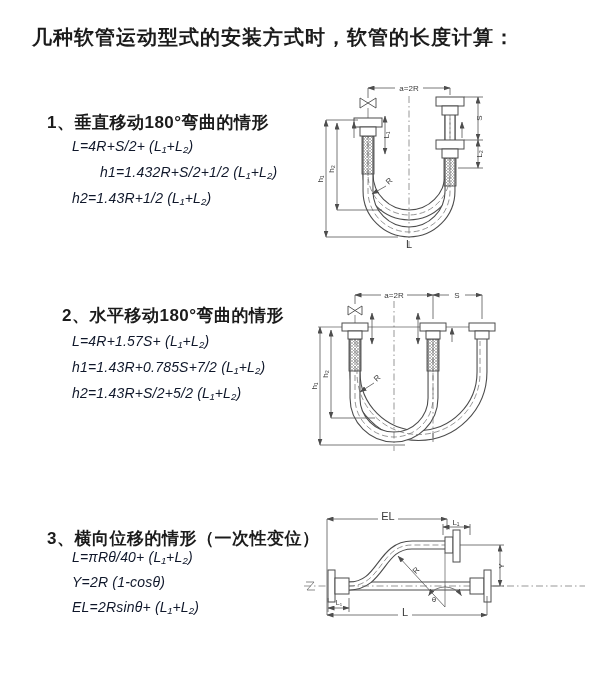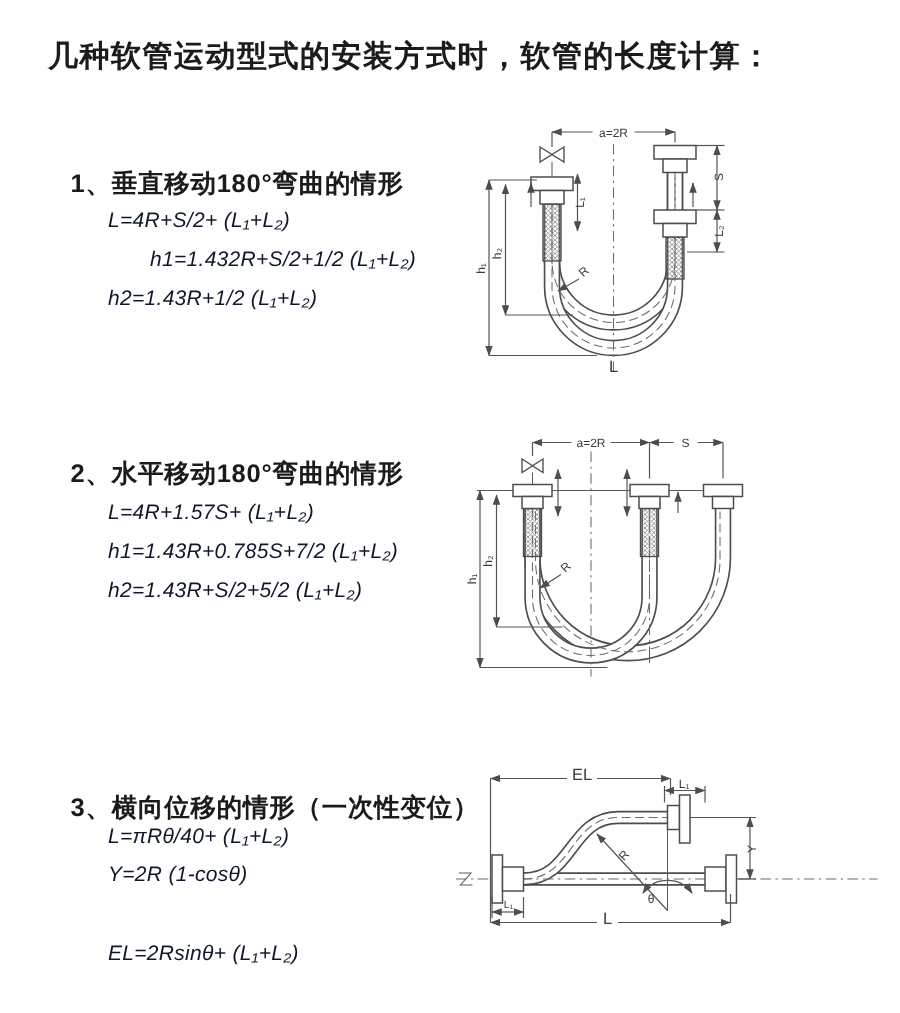--- a/index.html
+++ b/index.html
@@ -10,24 +10,24 @@
     font-family:"Liberation Sans","DejaVu Sans",sans-serif;
     color:#1b1b1b;
     overflow:hidden;
   }
   .abs { position:absolute; white-space:nowrap; }
   .doc-title { left:32px; top:24px; font-size:20px; font-weight:600; letter-spacing:1px; }
   .sec-heading { font-size:17px; font-weight:600; letter-spacing:0.5px; }
   .formula { font-size:14px; font-weight:400; color:#0f172a; letter-spacing:0.2px;font-style:italic; }
   #s1h { left:47px; top:111px; }
   #s1f0 { left:72px; top:138px; } #s1f1 { left:72px; top:164px;margin-left:28px; } #s1f2 { left:72px; top:190px; }
-  #s2h { left:47px; top:304px; }
+  #s2h { left:62px; top:304px; }
   #s2f0 { left:72px; top:333px; } #s2f1 { left:72px; top:359px; } #s2f2 { left:72px; top:385px; }
   #s3h { left:47px; top:527px; }
-  #s3f0 { left:72px; top:549px; } #s3f1 { left:72px; top:574px; } #s3f2 { left:72px; top:599px;margin-top:28px; }
+  #s3f0 { left:72px; top:549px; } #s3f1 { left:72px; top:574px; } #s3f2 { left:72px; top:599px; }
   #d1 { left:310px; top:76px; }
   #d2 { left:310px; top:286px; }
   #d3 { left:302px; top:502px; }
   svg { overflow:visible; }
   svg text { fill:#3a3a3a; font-family:"Liberation Sans","DejaVu Sans",sans-serif; }
   .dim { stroke:#555; stroke-width:0.8; fill:none; }
   .thin { stroke:#5a5a5a; stroke-width:0.7; fill:none; }
   .cl { stroke:#6a6a6a; stroke-width:0.7; fill:none; stroke-dasharray:7 3 1.5 3; }
   .tubedash { stroke:#6a6a6a; stroke-width:0.7; fill:none; stroke-dasharray:6 3; }
   .fitting { fill:#ffffff; stroke:#4d4d4d; stroke-width:1; }

